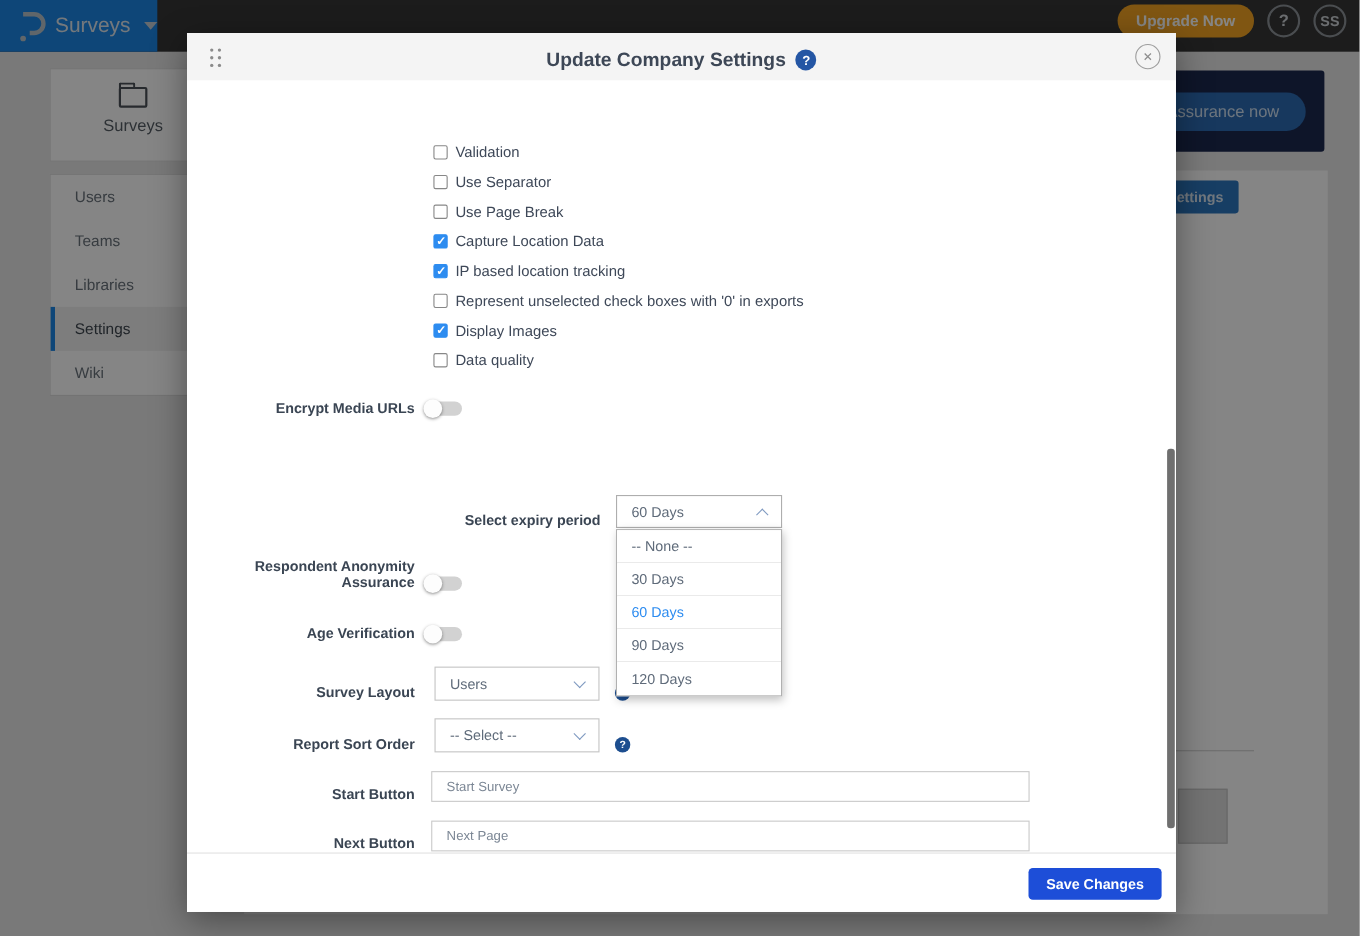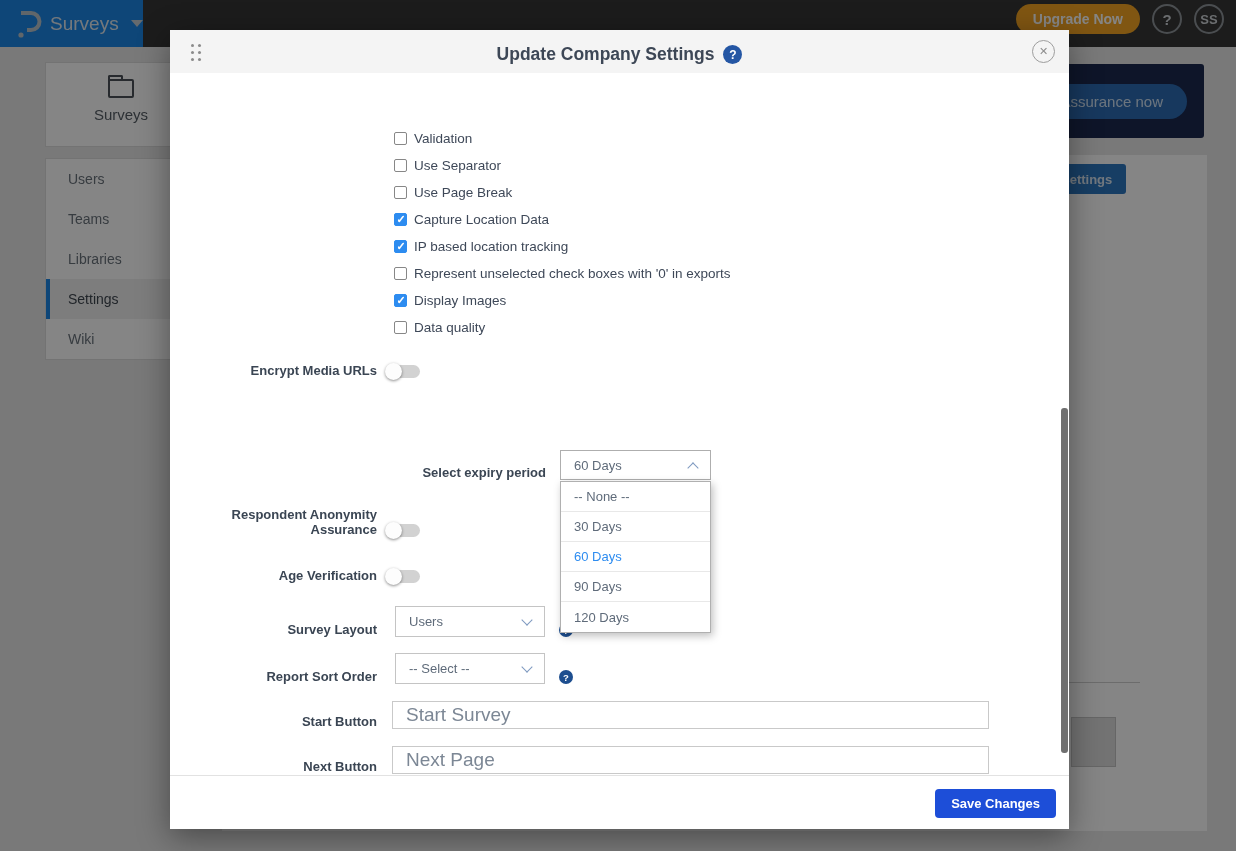--- a/index.html
+++ b/index.html
@@ -87,21 +87,21 @@
   .select { position:relative; height:31px; border:1px solid #c4c4c4; background:#fff; display:flex; align-items:center;
             padding-left:13px; font-size:13px; color:#5f6b7a; }
   .sel-std { width:150px; margin-left:18px; }
   .sel-expiry { width:151px; height:30px; margin-left:14px; border-color:#aeaeae; }
   .chev { position:absolute; right:13px; width:8px; height:8px; border-right:1.5px solid #7e99c0; border-bottom:1.5px solid #7e99c0; }
   .chev.down { top:9px; transform:rotate(45deg); }
   .chev.up { top:13px; transform:rotate(-135deg); }
   .help-badge-sm { width:14px; height:14px; border-radius:50%; background:#1d4e8f; color:#fff; font-size:9.5px; font-weight:700;
                    display:flex; align-items:center; justify-content:center; margin-left:14px; flex:none; }
   .help-badge-sm::before { content:"?"; }
-  .txt { height:28px; width:597px; margin-left:15px; border:1px solid #c9c9c9; padding-left:13px; font-size:19px;
+  .txt { height:28px; width:544px; margin-left:15px; border:1px solid #c9c9c9; padding-left:13px; font-size:12px;
          color:#7c8795; font-family:inherit; background:#fff; }
 
   
   .dd-menu { position:absolute; left:390px; top:408px; width:151px; background:#fff; border:1px solid #b0b0b0;
              box-shadow:2px 3px 8px rgba(0,0,0,0.25); z-index:3; }
   .dd-opt { height:30px; display:flex; align-items:center; padding-left:13px; font-size:13px; color:#5f6b7a;
             border-bottom:1px solid #e8e8e8; background:#fff; }
   .dd-opt:last-child { border-bottom:none; }
   .dd-opt.sel { color:#2d8cf0; }
 

